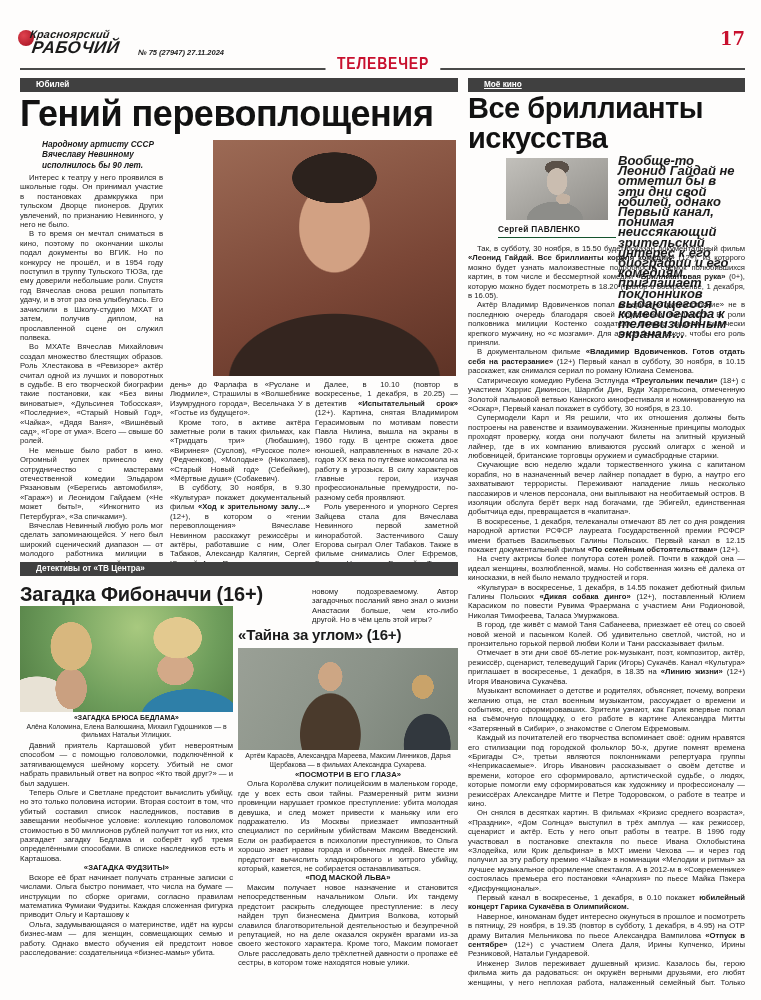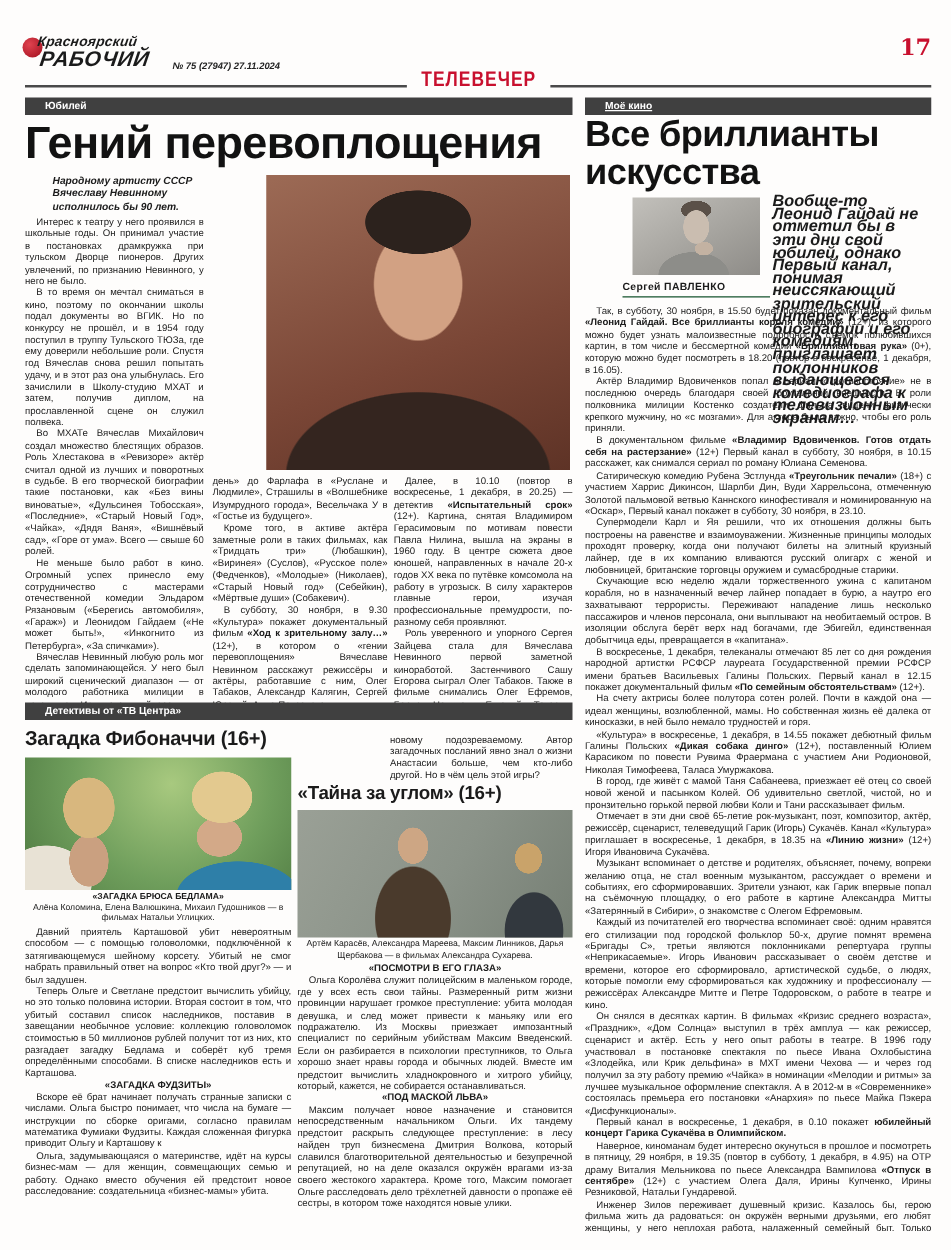--- a/index.html
+++ b/index.html
@@ -42,21 +42,21 @@
       radial-gradient(ellipse 150px 95px at 50% 102%,#34251f 0 70%,rgba(0,0,0,0) 71%),
       radial-gradient(ellipse 30px 18px at 38% 96%,#e8e3d8 0 60%,rgba(0,0,0,0) 61%),
       linear-gradient(160deg,#9c6a55,#7a4636 60%,#5e3326);}
   .jcol{position:absolute;overflow:hidden;}
   #jcol1{left:0;top:95px;width:143px;height:390px;}
   #jcol2{left:150px;top:302px;width:140px;height:184px;}
   #jcol3{left:295px;top:302px;width:143px;height:184px;}
   
   #detectives{position:absolute;left:20px;top:562px;width:438px;height:432px;}
   #detectives .bar{width:438px;}
-  .h2a{position:absolute;left:0;top:21px;font-size:16px;font-weight:bold;letter-spacing:-.2px;}
+  .h2a{position:absolute;left:0;top:21px;font-size:20px;font-weight:bold;letter-spacing:-.2px;}
   .h2b{position:absolute;left:218px;top:64px;font-size:15px;font-weight:bold;letter-spacing:-.2px;}
   .cont{position:absolute;left:292px;top:25px;width:146px;}
   .photo-fibonacci{left:0;top:44px;width:213px;height:106px;
     background:
       radial-gradient(ellipse 34px 40px at 24% 38%,#d8b77e 0 60%,rgba(0,0,0,0) 61%),
       radial-gradient(ellipse 26px 34px at 24% 78%,#caa080 0 60%,rgba(0,0,0,0) 61%),
       radial-gradient(ellipse 40px 34px at 74% 30%,#e3c98f 0 60%,rgba(0,0,0,0) 61%),
       radial-gradient(ellipse 30px 26px at 73% 60%,#d3a988 0 60%,rgba(0,0,0,0) 61%),
       radial-gradient(ellipse 70px 40px at 80% 105%,#2e7fa8 0 70%,rgba(0,0,0,0) 71%),
       radial-gradient(ellipse 60px 50px at 8% 95%,#e8e2d5 0 60%,rgba(0,0,0,0) 61%),

